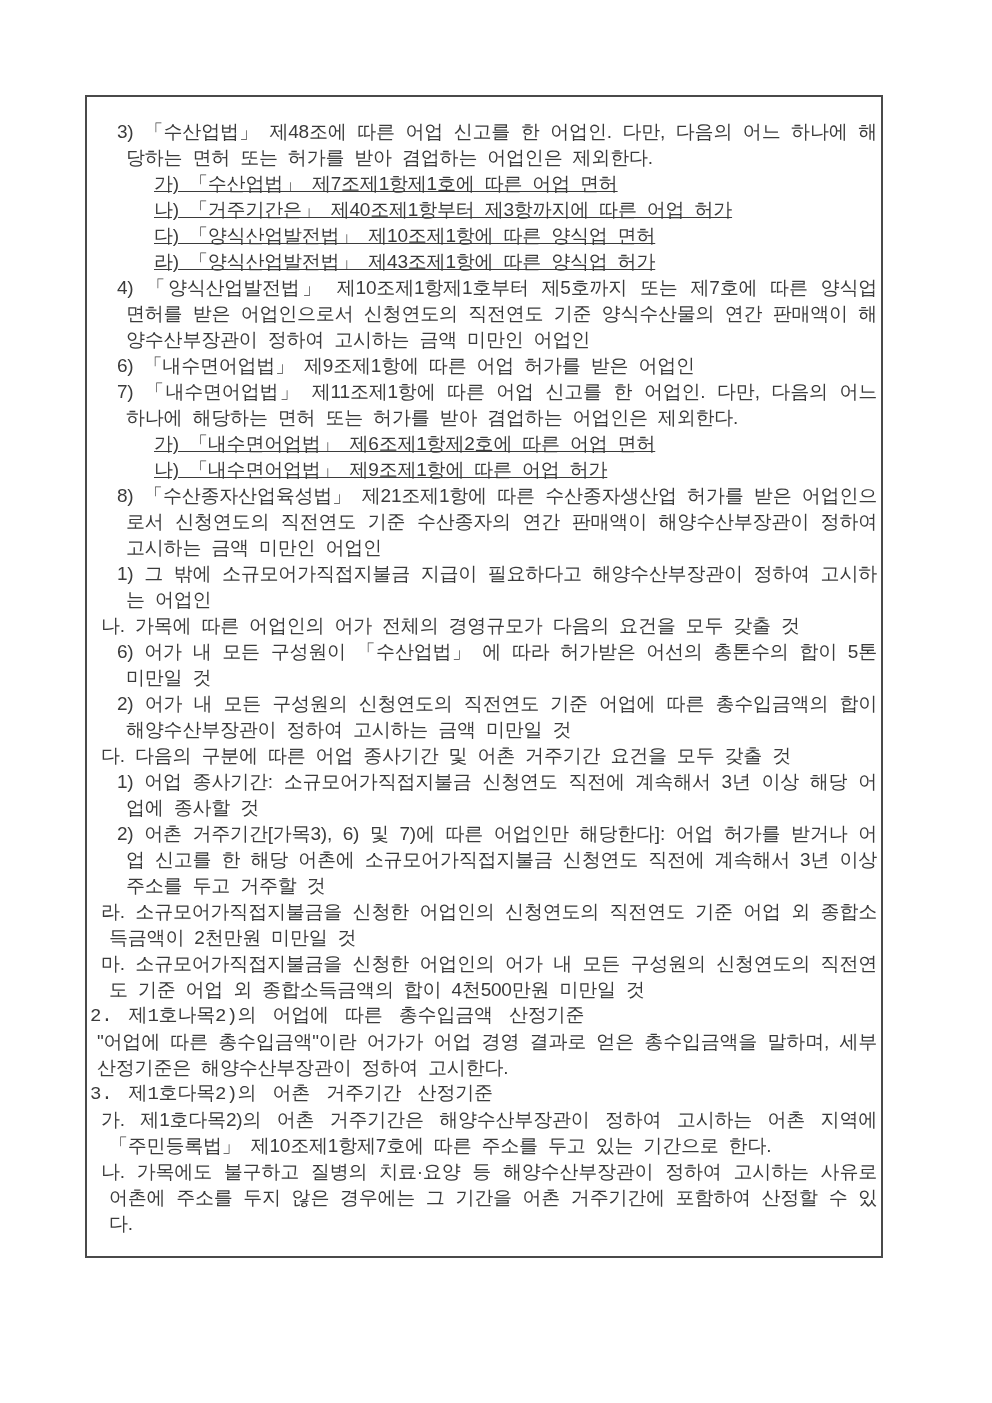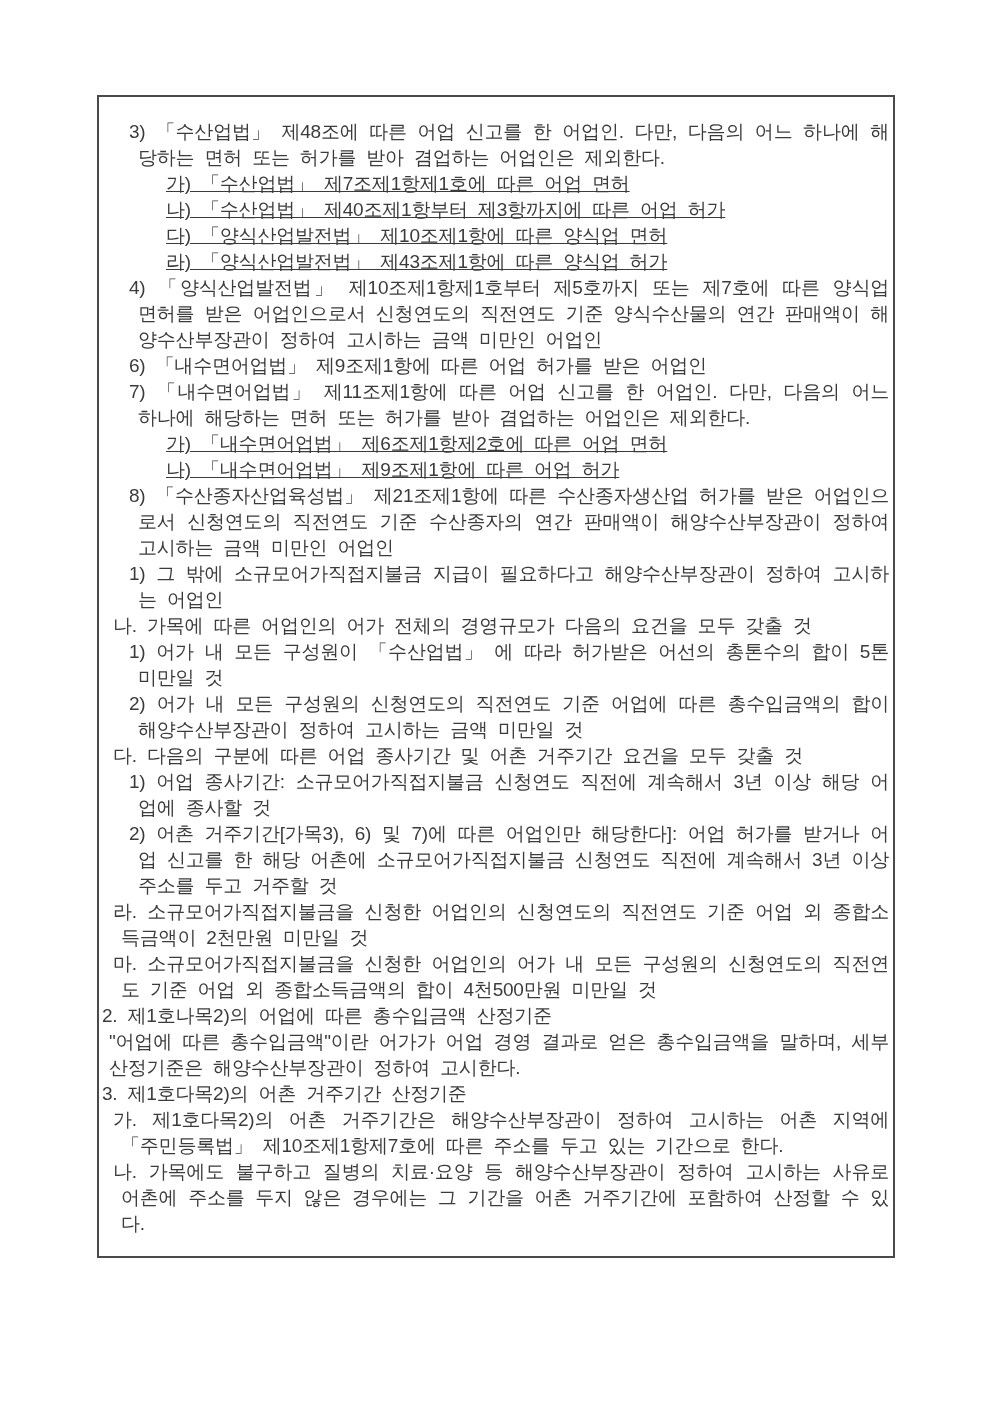--- a/index.html
+++ b/index.html
@@ -14,21 +14,21 @@
     font-family: "Liberation Sans", "DejaVu Sans", sans-serif;
   }
   body {
     position: relative;
     width: 992px;
     height: 1403px;
     overflow: hidden;
   }
   .doc-box {
     position: absolute;
-    left: 97px;
+    left: 85px;
     top: 95px;
     width: 798px;
     height: 1163px;
     border: 2px solid var(--border-color);
     background: var(--page-bg);
     padding: 22px 4px 14px 0;
     overflow: hidden;
   }
   .doc-body {
     width: 100%;
@@ -39,45 +39,45 @@
     font-size: 19px;
     line-height: 26px;
     color: var(--text-color);
     text-align: justify;
     word-break: break-all;
     overflow-wrap: break-word;
     word-spacing: 5px;
     letter-spacing: -0.2px;
   }
   
-  .lv0  { padding-left: 10px; text-indent: -7px; }   
+  .lv0  { padding-left: 10px; text-indent: -7px; font-family: Liberation Mono, monospace; }   
   .lv0b { padding-left: 10px; text-indent: 0; }      
   .lv1  { padding-left: 22px; text-indent: -8px; }   
   .lv2  { padding-left: 39px; text-indent: -9px; }   
   .lv4  { padding-left: 75px; text-indent: -8px; text-decoration: underline; }   
 </style>
 </head>
 <body>
 
 <div class="doc-box">
   <div class="doc-body">
       <p class="para lv2">3) 「수산업법」 제48조에 따른 어업 신고를 한 어업인. 다만, 다음의 어느 하나에 해당하는 면허 또는 허가를 받아 겸업하는 어업인은 제외한다.</p>
       <p class="para lv4">가) 「수산업법」 제7조제1항제1호에 따른 어업 면허</p>
-      <p class="para lv4">나) 「수산업법」 제40조제1항부터 제3항까지에 따른 어업 허가</p>
+      <p class="para lv4">나) 「거주기간은」 제40조제1항부터 제3항까지에 따른 어업 허가</p>
       <p class="para lv4">다) 「양식산업발전법」 제10조제1항에 따른 양식업 면허</p>
       <p class="para lv4">라) 「양식산업발전법」 제43조제1항에 따른 양식업 허가</p>
       <p class="para lv2">4) 「양식산업발전법」 제10조제1항제1호부터 제5호까지 또는 제7호에 따른 양식업 면허를 받은 어업인으로서 신청연도의 직전연도 기준 양식수산물의 연간 판매액이 해양수산부장관이 정하여 고시하는 금액 미만인 어업인</p>
       <p class="para lv2">6) 「내수면어업법」 제9조제1항에 따른 어업 허가를 받은 어업인</p>
       <p class="para lv2">7) 「내수면어업법」 제11조제1항에 따른 어업 신고를 한 어업인. 다만, 다음의 어느 하나에 해당하는 면허 또는 허가를 받아 겸업하는 어업인은 제외한다.</p>
       <p class="para lv4">가) 「내수면어업법」 제6조제1항제2호에 따른 어업 면허</p>
       <p class="para lv4">나) 「내수면어업법」 제9조제1항에 따른 어업 허가</p>
       <p class="para lv2">8) 「수산종자산업육성법」 제21조제1항에 따른 수산종자생산업 허가를 받은 어업인으로서 신청연도의 직전연도 기준 수산종자의 연간 판매액이 해양수산부장관이 정하여 고시하는 금액 미만인 어업인</p>
       <p class="para lv2">1) 그 밖에 소규모어가직접지불금 지급이 필요하다고 해양수산부장관이 정하여 고시하는 어업인</p>
       <p class="para lv1">나. 가목에 따른 어업인의 어가 전체의 경영규모가 다음의 요건을 모두 갖출 것</p>
-      <p class="para lv2">1) 어가 내 모든 구성원이 「수산업법」 에 따라 허가받은 어선의 총톤수의 합이 5톤 미만일 것</p>
+      <p class="para lv2">6) 어가 내 모든 구성원이 「수산업법」 에 따라 허가받은 어선의 총톤수의 합이 5톤 미만일 것</p>
       <p class="para lv2">2) 어가 내 모든 구성원의 신청연도의 직전연도 기준 어업에 따른 총수입금액의 합이 해양수산부장관이 정하여 고시하는 금액 미만일 것</p>
       <p class="para lv1">다. 다음의 구분에 따른 어업 종사기간 및 어촌 거주기간 요건을 모두 갖출 것</p>
       <p class="para lv2">1) 어업 종사기간: 소규모어가직접지불금 신청연도 직전에 계속해서 3년 이상 해당 어업에 종사할 것</p>
       <p class="para lv2">2) 어촌 거주기간[가목3), 6) 및 7)에 따른 어업인만 해당한다]: 어업 허가를 받거나 어업 신고를 한 해당 어촌에 소규모어가직접지불금 신청연도 직전에 계속해서 3년 이상 주소를 두고 거주할 것</p>
       <p class="para lv1">라. 소규모어가직접지불금을 신청한 어업인의 신청연도의 직전연도 기준 어업 외 종합소득금액이 2천만원 미만일 것</p>
       <p class="para lv1">마. 소규모어가직접지불금을 신청한 어업인의 어가 내 모든 구성원의 신청연도의 직전연도 기준 어업 외 종합소득금액의 합이 4천500만원 미만일 것</p>
       <p class="para lv0">2. 제1호나목2)의 어업에 따른 총수입금액 산정기준</p>
       <p class="para lv0b">"어업에 따른 총수입금액"이란 어가가 어업 경영 결과로 얻은 총수입금액을 말하며, 세부 산정기준은 해양수산부장관이 정하여 고시한다.</p>
       <p class="para lv0">3. 제1호다목2)의 어촌 거주기간 산정기준</p>
       <p class="para lv1">가. 제1호다목2)의 어촌 거주기간은 해양수산부장관이 정하여 고시하는 어촌 지역에 「주민등록법」 제10조제1항제7호에 따른 주소를 두고 있는 기간으로 한다.</p>

